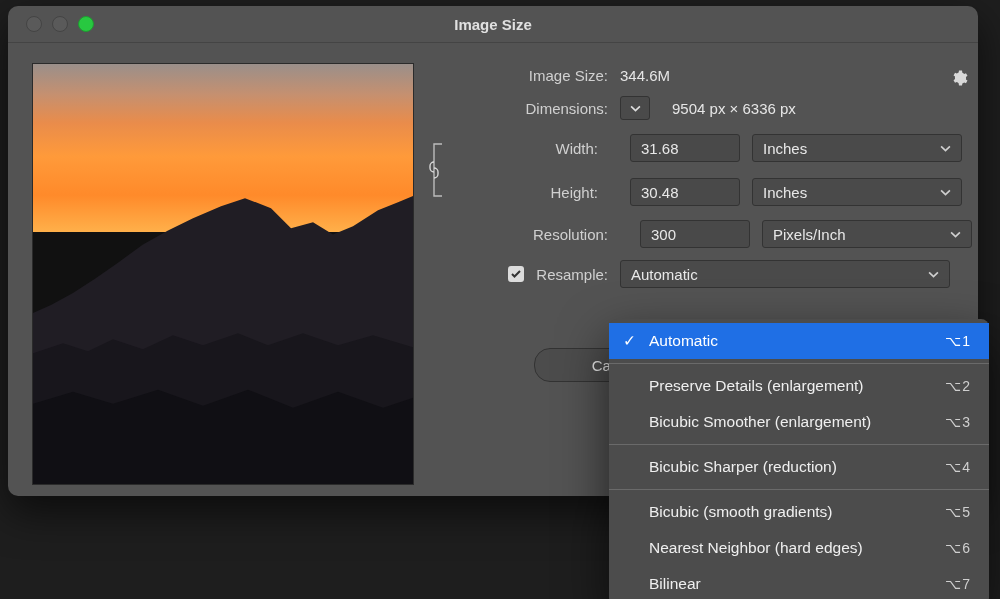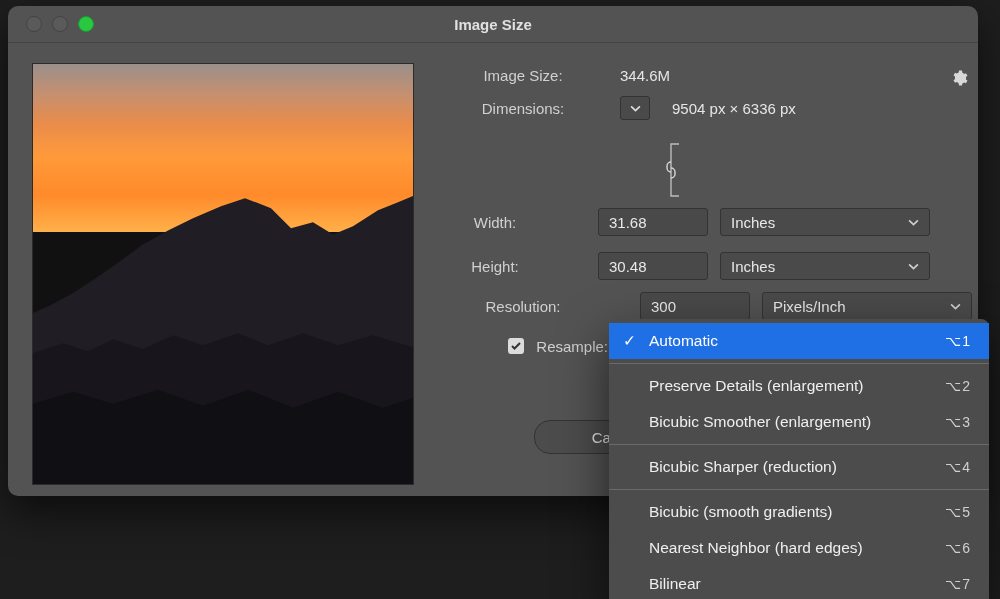--- a/index.html
+++ b/index.html
@@ -37,40 +37,40 @@
   }
   .sky{position:absolute;left:0;right:0;top:0;height:40%;
     background:linear-gradient(#9a8f8a 0%,#c59070 18%,#e98c4b 35%,#ff9a3a 55%,#ff8a2a 78%,#ffb04a 100%);}
   .ridge{position:absolute;left:0;right:0;bottom:0;height:72%;}
   .ridge svg{width:100%;height:100%;display:block;}
   .right{flex:1;position:relative;}
   .gear{position:absolute;right:4px;top:6px;color:#d8d8d8;}
   .gear svg{width:18px;height:18px;}
   .rows{display:flex;flex-direction:column;gap:12px;margin-top:4px;}
   .row{display:flex;align-items:center;gap:12px;}
-  .lab{width:170px;text-align:center;color:var(--text-dim);}
+  .lab{width:170px;text-align:right;color:var(--text-dim);}
   .val{color:#e6e6e6;}
   .dimbtn{width:28px;height:22px;border:1px solid #333;background:#4a4a4a;border-radius:3px;display:inline-flex;align-items:center;justify-content:center;margin-right:10px;color:#ddd;}
   .dimbtn svg{width:12px;height:12px;}
   .select, .input{
     height:28px;box-sizing:border-box;border:1px solid var(--select-border);background:var(--select-bg);
     border-radius:3px;color:#e8e8e8;padding:0 10px;display:flex;align-items:center;position:relative;
   }
   .select{justify-content:space-between;}
   .select .chev{color:#cfcfcf;margin-left:8px;}
   .input{background:var(--field-bg);}
   .wide{flex:1;max-width:330px;}
   .w110{width:110px;margin-left:20px;}
   .w210{width:210px;flex:0 0 auto;}
   .checkbox{width:16px;height:16px;border-radius:3px;background:#dcdcdc;display:inline-flex;align-items:center;justify-content:center;margin-right:4px;}
   .checkbox svg{width:12px;height:12px;}
   .buttons{display:flex;gap:18px;margin-top:60px;justify-content:center;}
   .btn{width:160px;height:32px;border:1px solid #333;border-radius:16px;background:#4c4c4c;display:flex;align-items:center;justify-content:center;color:#e6e6e6;}
   
-  .dimgroup{display:flex;align-items:center;flex-direction:column;}
+  .dimgroup{display:flex;align-items:center;}
   .bracket{width:30px;height:76px;position:relative;margin-right:4px;margin-left:-2px;}
   .bracket svg{position:absolute;left:0;top:0;}
   .dimstack{display:flex;flex-direction:column;gap:16px;}
   
   .menu{
     position:absolute;left:609px;top:319px;width:380px;background:var(--menu-bg);
     border-radius:8px;box-shadow:0 20px 50px rgba(0,0,0,.6);padding:4px 0;z-index:50;
     font-size:15.5px;
   }
   .mi{height:36px;display:flex;align-items:center;padding:0 18px 0 40px;position:relative;color:#efefef;justify-content:space-between;}

